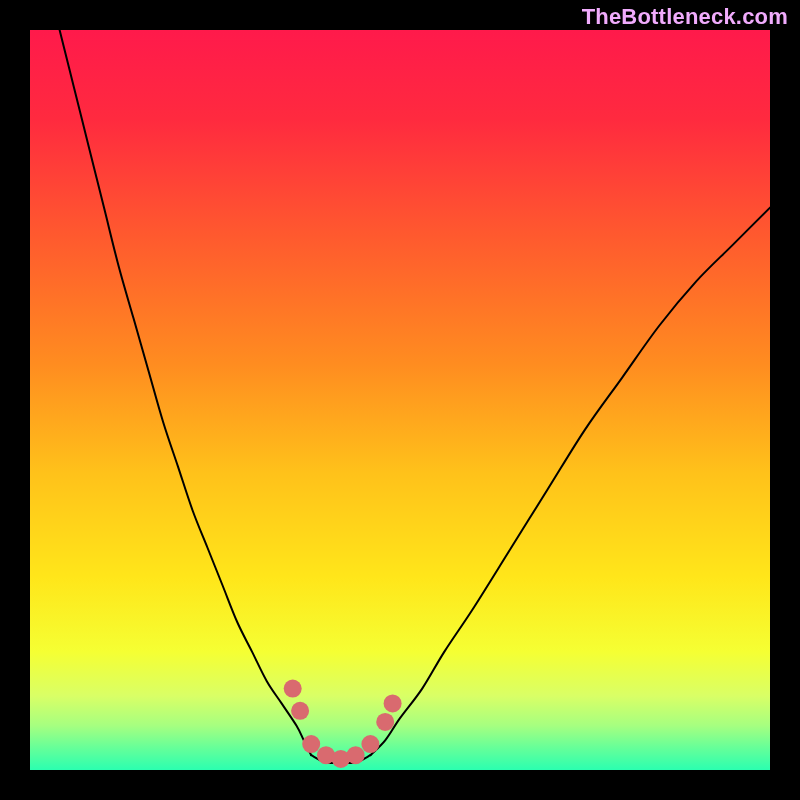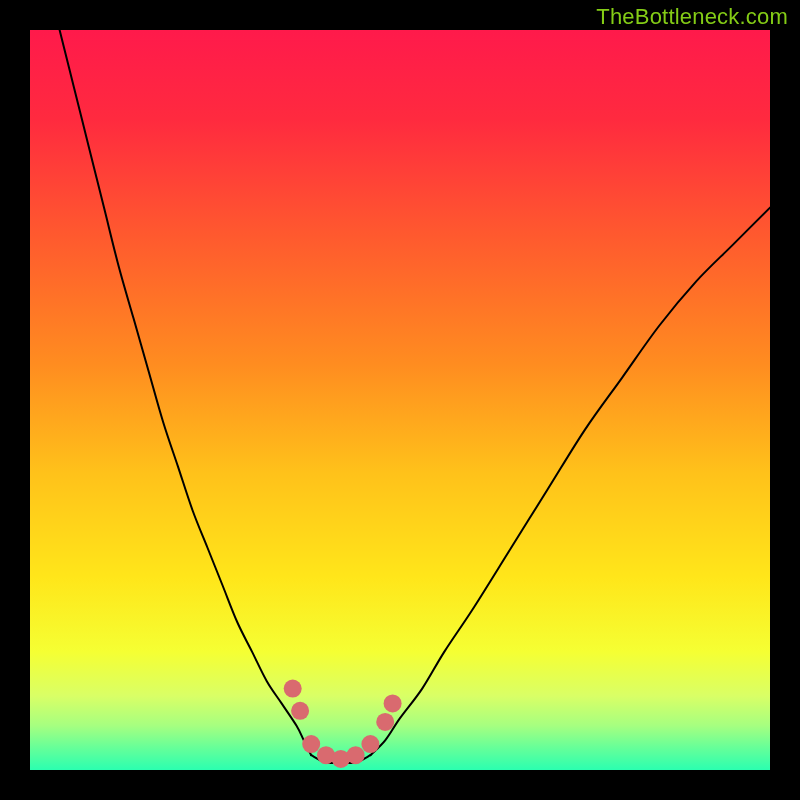--- a/index.html
+++ b/index.html
@@ -23,23 +23,23 @@
     top: 30px;
     left: 30px;
     width: 740px;
     height: 740px;
     overflow: hidden;
   }
   .watermark {
     position: absolute;
     top: 4px;
     right: 12px;
-    color: #84cc16;
+    color: #f0abfc;
     font-size: 22px;
-    font-weight: 400;
+    font-weight: 700;
     letter-spacing: 0.2px;
   }
   svg { display: block; }
 </style>
 </head>
 <body>
 
 <div class="frame">
   <div class="watermark">TheBottleneck.com</div>
 

